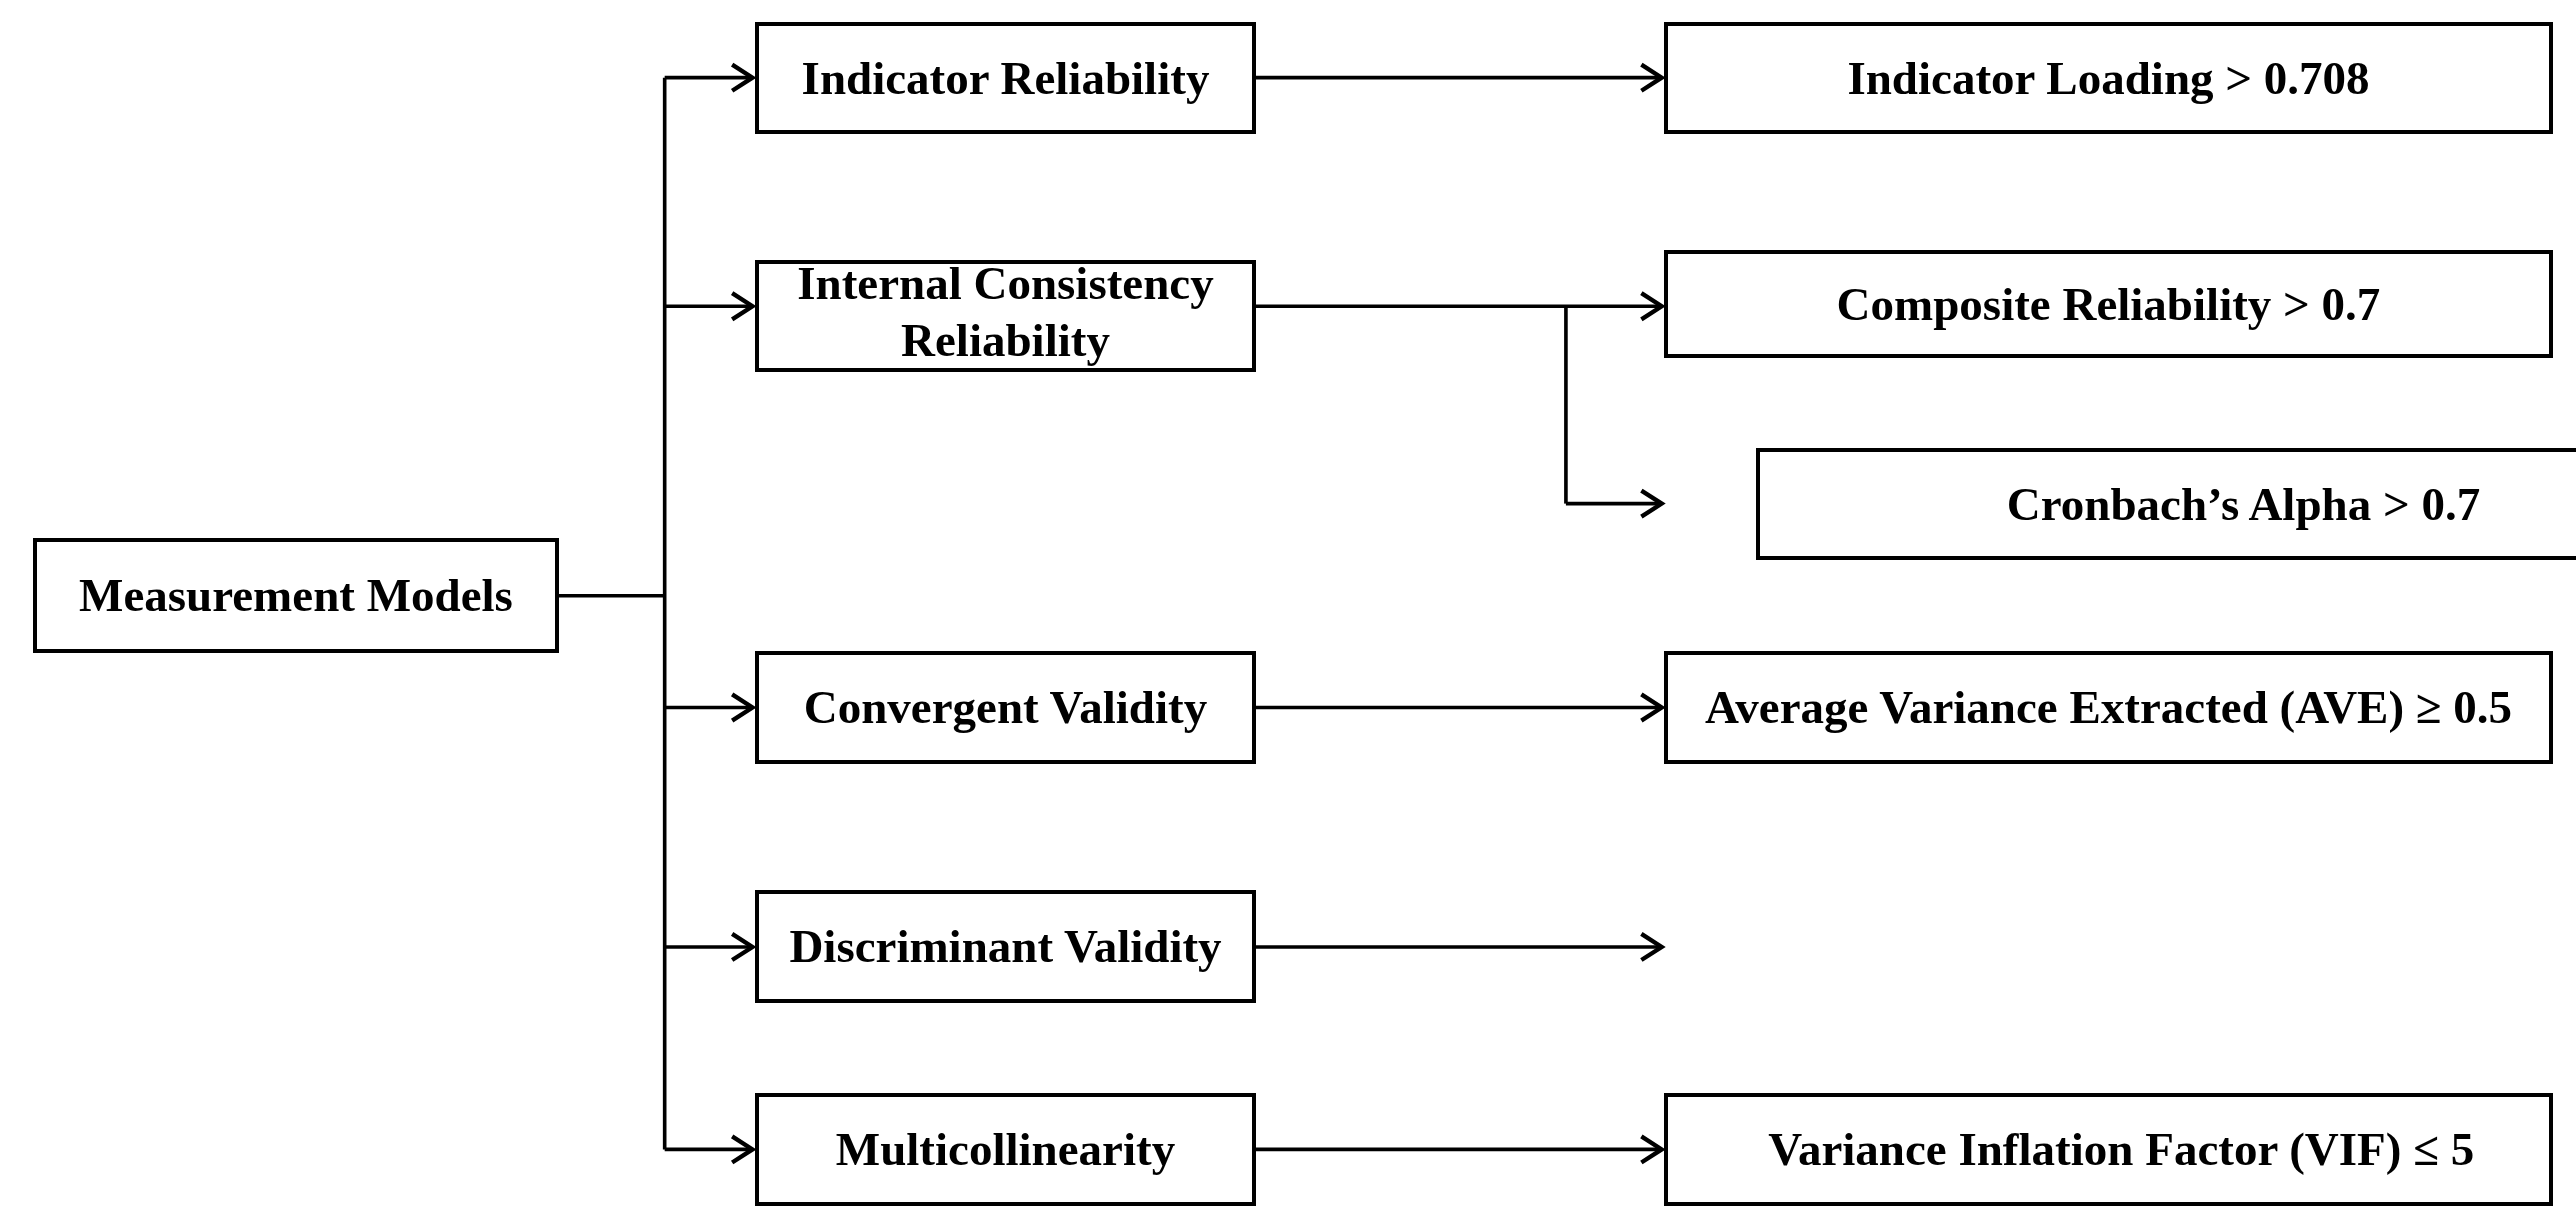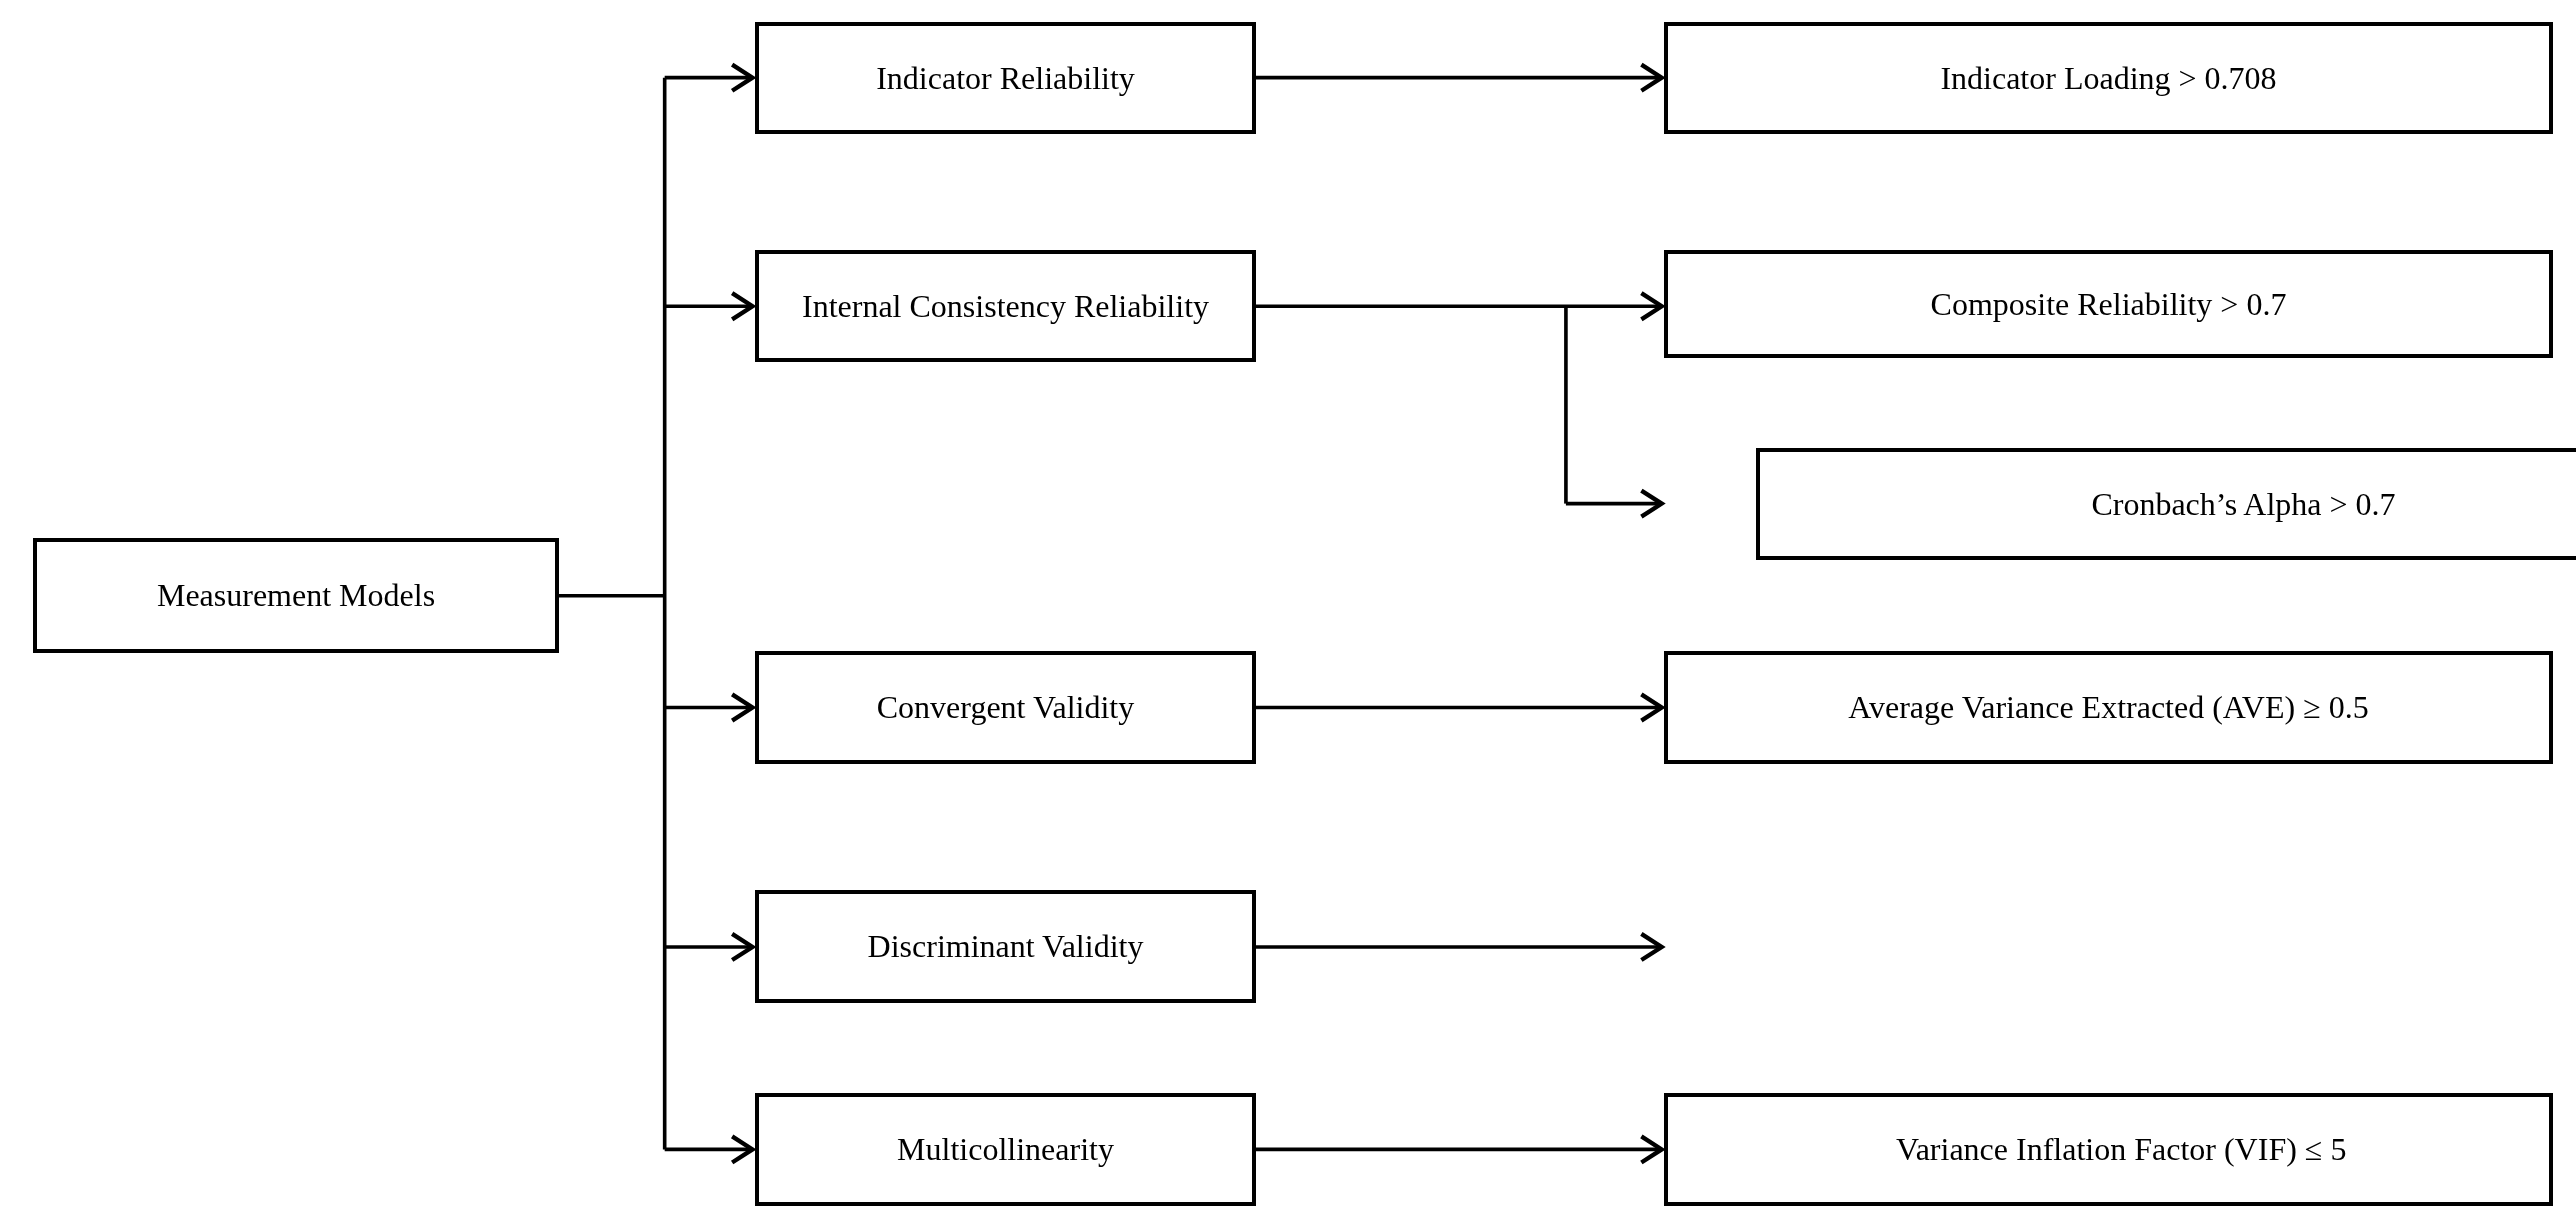--- a/index.html
+++ b/index.html
@@ -32,30 +32,31 @@
   }
   .node {
     position: absolute;
     box-sizing: border-box;
     border: 4.4px solid #000000;
     background: #ffffff;
     display: flex;
     align-items: center;
     justify-content: center;
     text-align: center;
-    font-size: 32px;
+    font-size: 47px;
     line-height: 1.2;
     z-index: 1;
     padding: 0 14.5px;
+    font-weight: bold;
   }
   
   .n-root { left: 33px;   top: 538px;  width: 526px;  height: 115px; }
   
   .n-c0   { left: 755px; top: 22px;   width: 501px;  height: 112px; }
-  .n-c1   { left: 755px; top: 250px;  width: 501px;  height: 112px; }
+  .n-c1   { left: 755px; top: 260px;  width: 501px;  height: 112px; align-items: flex-end; }
   .n-c2   { left: 755px; top: 651px;  width: 501px;  height: 113px; }
   .n-c3   { left: 755px; top: 890px; width: 501px;  height: 113px; }
   .n-c4   { left: 755px; top: 1093px; width: 501px;  height: 113px; }
   
   .n-t0   { left: 1664px; top: 22px;   width: 889px; height: 112px; }
   .n-t1   { left: 1664px; top: 250px;  width: 889px; height: 108px; }
   .n-t2   { left: 1756px; top: 448px;  width: 975px; height: 112px; }
   .n-t3   { left: 1664px; top: 651px;  width: 889px; height: 113px; }
   .n-t4   { left: 1664px; top: 890px; width: 889px; height: 113px; }
   .n-t5   { left: 1664px; top: 1093px; width: 889px; height: 113px; padding-left: 40px; }

